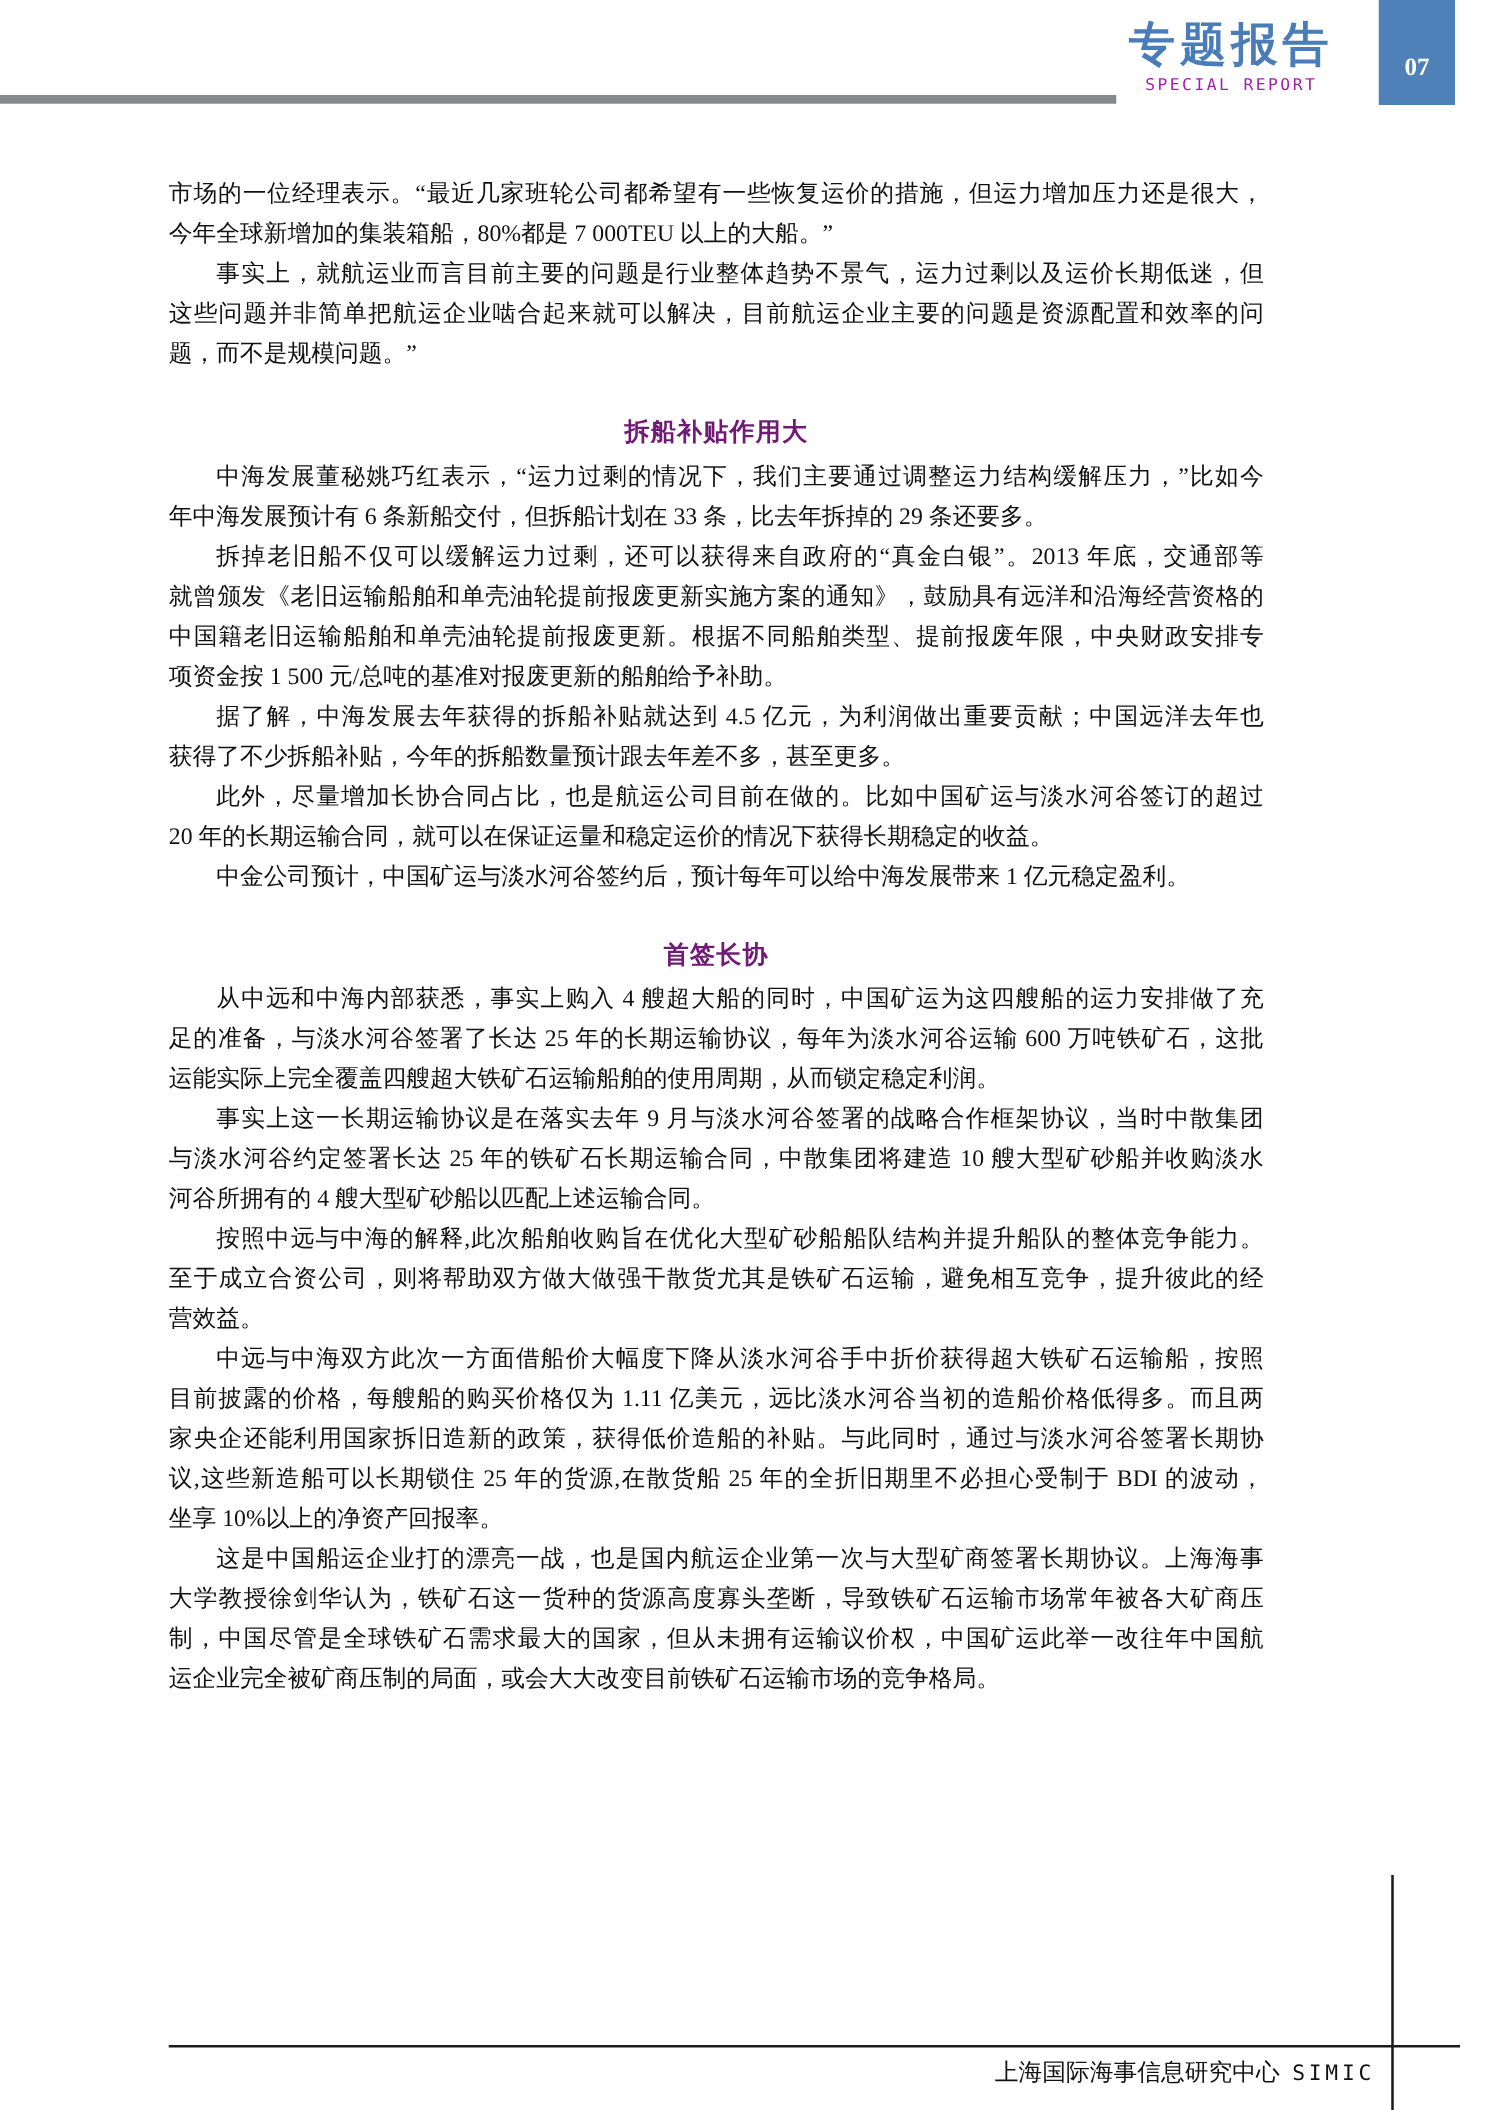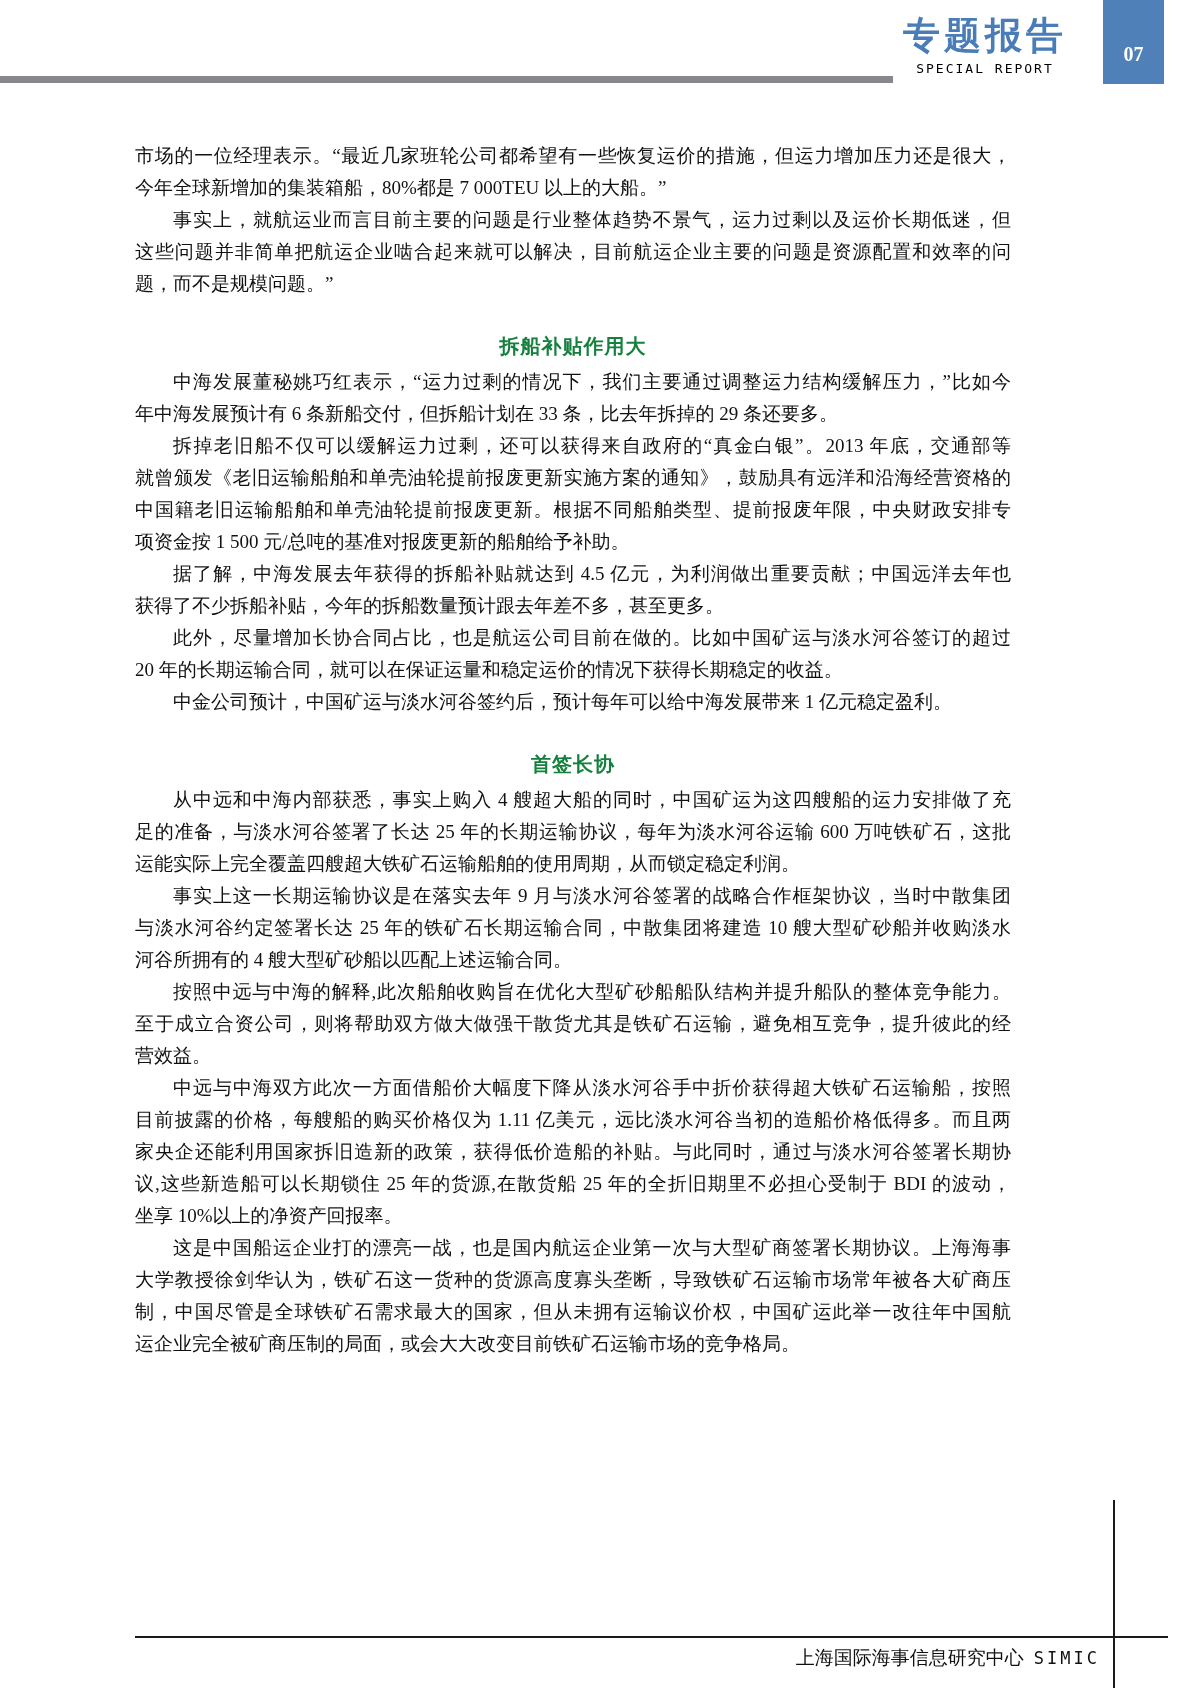--- a/index.html
+++ b/index.html
@@ -10,39 +10,39 @@
   }
   
   .header-bar{position:absolute;left:0;top:76px;width:893px;height:7px;background:#87888b;}
   .header-title-block{position:absolute;top:14px;right:133px;text-align:center;}
   .title-cn{
     font-family:"Liberation Sans","DejaVu Sans",sans-serif;font-weight:bold;
     font-size:37px;line-height:44px;color:#4a7db8;letter-spacing:4px;white-space:nowrap;
   }
   .title-en{
     font-family:"DejaVu Sans Mono","Liberation Mono",monospace;
-    font-size:13px;letter-spacing:2px;color:#000000;margin-top:3px;white-space:nowrap;
+    font-size:13px;letter-spacing:2px;color:#a21caf;margin-top:3px;white-space:nowrap;
   }
   .page-badge{
     position:absolute;left:1103px;top:0;width:61px;height:84px;background:#4f80b8;
     color:#ffffff;text-align:center;font-family:"Liberation Serif","DejaVu Serif",serif;
     font-weight:bold;font-size:20px;
   }
   .page-badge span{display:block;margin-top:38px;line-height:32px;}
   
   .article{
     position:absolute;left:135px;top:140px;width:876px;
     font-size:19px;line-height:32px;color:#111111;
   }
   .para{margin:0;}
   .line{text-align:justify;text-align-last:justify;}
   .line.last{text-align-last:left;}
   .line.first{text-indent:2em;}
   .section-heading{
-    color:#15803d;text-align:center;font-size:20px;line-height:32px;
+    color:#701a75;text-align:center;font-size:20px;line-height:32px;
     font-weight:bold;margin:30px 0 4px 0;letter-spacing:1px;
   }
   
   .footer-rule{position:absolute;left:135px;top:1636px;width:1033px;height:2px;background:#1a1a1a;}
   .side-rule{position:absolute;left:1113px;top:1500px;width:2px;height:188px;background:#1a1a1a;}
   .footer-text{
     position:absolute;top:1645px;right:100px;font-family:"Liberation Sans","DejaVu Sans",sans-serif;
     font-size:19px;color:#111111;white-space:nowrap;
   }
   .footer-text .footer-en{letter-spacing:3px;margin-left:10px;font-family:"DejaVu Sans Mono","Liberation Mono",monospace;font-size:17px;}

